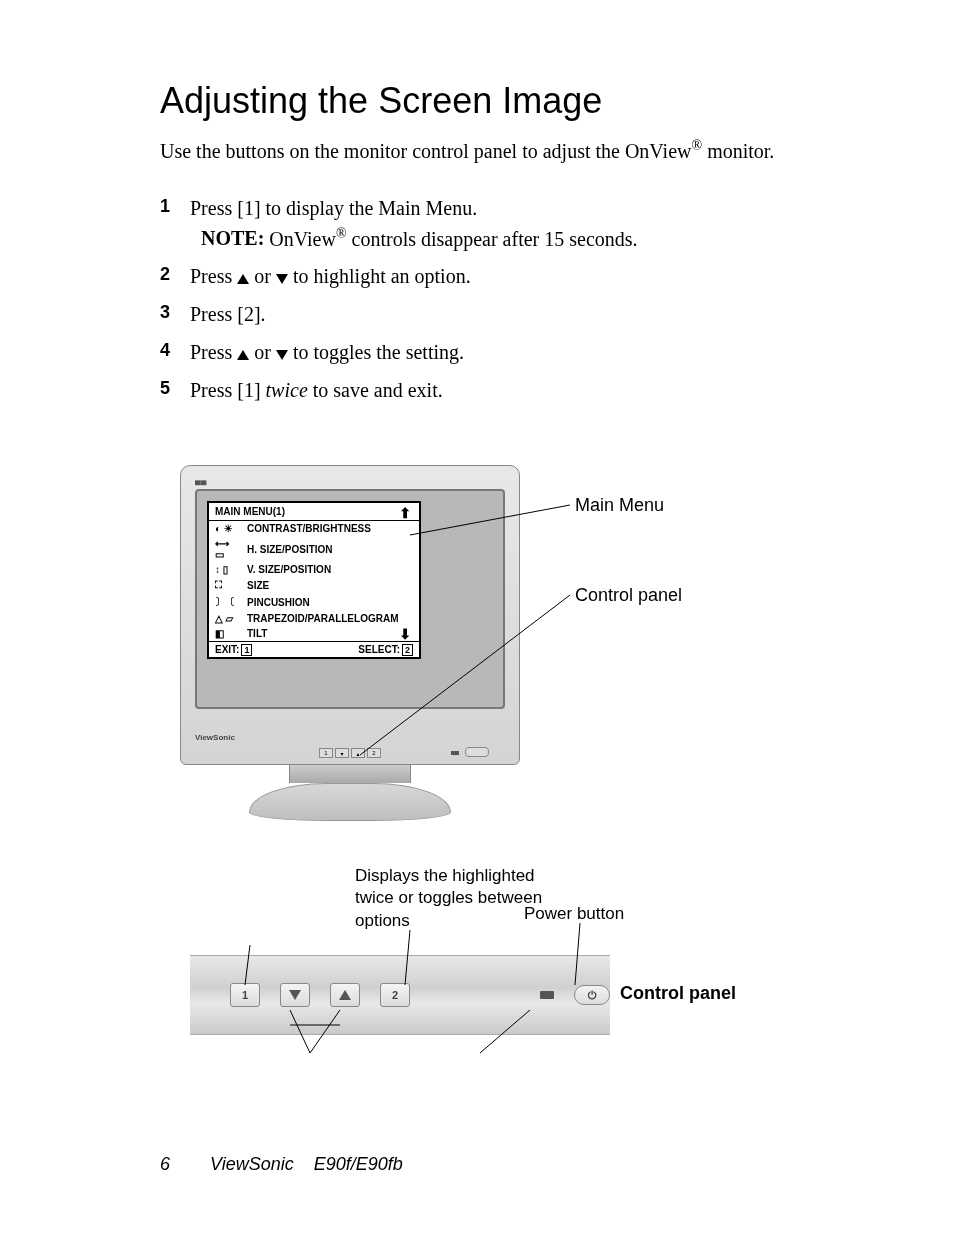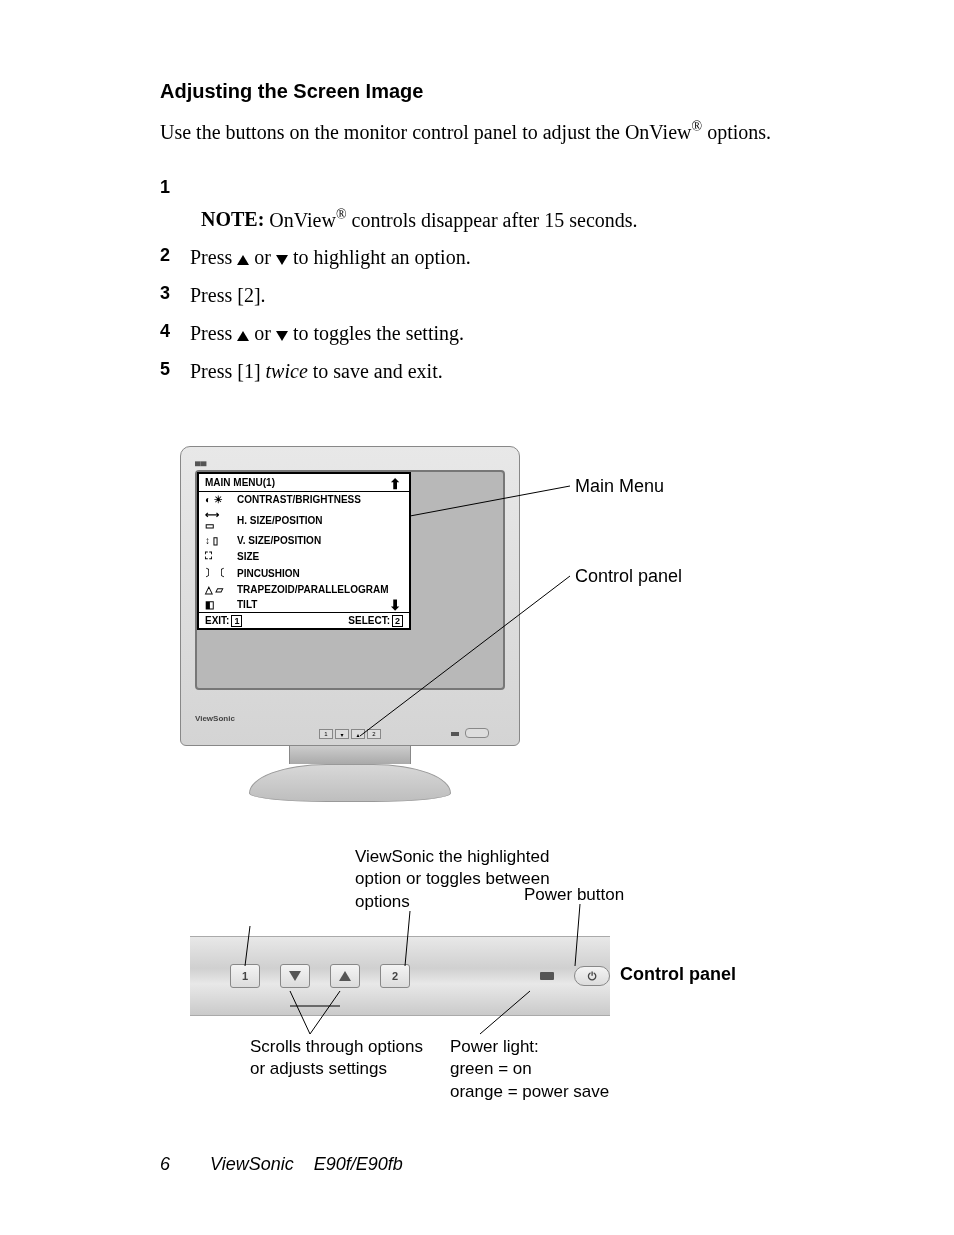--- a/index.html
+++ b/index.html
@@ -12,22 +12,22 @@
     position: relative;
     background: #fff;
   }
   .page {
     position: absolute;
     left: 160px;
     top: 80px;
     width: 660px;
   }
   h1 {
-    font-size: 20px;
-    font-weight: bold;
+    font-size: 36px;
+    font-weight: normal;
     margin: 0 0 16px 0;
   }
   .intro {
     font-family: "Times New Roman", serif;
     font-size: 20px;
     margin: 0 0 30px 0;
   }
   sup { font-size: 0.7em; }
   ol.steps {
     list-style: none;
@@ -93,20 +93,21 @@
     position: relative;
   }
   .crt-logo {
     font-size: 8px; color:#555; margin-bottom:4px;
   }
   .crt-screen {
     width: 100%;
     height: 220px;
     background: #b8b8b8;
     border: 2px solid #777;
+    padding: 10px;
     box-sizing: border-box;
     border-radius: 4px;
   }
   .osd {
     background: #fff;
     border: 2px solid #000;
     width: 210px;
     font-family: "Arial", sans-serif;
     font-weight: bold;
     font-size: 10px;
@@ -231,26 +232,26 @@
   }
 
   svg.lines { position:absolute; left:0; top:0; pointer-events:none; }
 </style>
 </head>
 <body>
 
 <div class="page">
   <h1>Adjusting the Screen Image</h1>
   <p class="intro">
-    <span>Use the buttons on the monitor control panel to adjust the OnView</span><sup>®</sup><span> options.</span>
+    <span>Use the buttons on the monitor control panel to adjust the OnView</span><sup>®</sup><span> monitor.</span>
   </p>
 
   <ol class="steps">
     <li>
-      <br>
+      <span>Press [1] to display the Main Menu.</span><br>
       <span class="note-label">NOTE:</span><span> OnView</span><sup>®</sup><span> controls disappear after 15 seconds.</span>
     </li>
     <li>
       <span>Press </span><span class="tri-up"></span><span> or </span><span class="tri-down"></span><span> to highlight an option.</span>
     </li>
     <li><span>Press [2].</span></li>
     <li>
       <span>Press </span><span class="tri-up"></span><span> or </span><span class="tri-down"></span><span> to toggles the setting.</span>
     </li>
     <li>
@@ -314,44 +315,38 @@
         <div class="crt-led"></div>
         <div class="crt-pwr"></div>
       </div>
       <div class="crt-neck"></div>
       <div class="crt-base"></div>
     </div>
 
     <div class="callout" style="left:415px; top:30px;">Main Menu</div>
     <div class="callout" style="left:415px; top:120px;">Control panel</div>
 
-    <div class="lcallout" style="left:195px; top:400px; width:210px;">ViewSonic the highlighted option or toggles between options</div>
+    <div class="lcallout" style="left:195px; top:400px; width:210px;">Displays the highlighted twice or toggles between options</div>
     <div class="lcallout" style="left:364px; top:438px;">Power button</div>
 
     <div class="panel-strip">
       <div class="pbtn">1</div>
       <div class="pbtn">
           <span class="tri-down" style="border-top-color:#555"></span>
         </div>
       <div class="pbtn">
           <span class="tri-up" style="border-bottom-color:#555"></span>
         </div>
       <div class="pbtn">2</div>
       <div class="spacer"></div>
       <div class="led"></div>
       <div class="pbtn small">⏻</div>
     </div>
     <div class="panel-label">Control panel</div>
 
-    <div class="lcallout" style="left:90px; top:590px; width:180px;">Scrolls through options or adjusts settings</div>
-    <div class="lcallout" style="left:290px; top:590px; width:200px;">
-      <span>Power light:</span><br>
-      <span>green = on</span><br>
-      <span>orange = power save</span>
-    </div>
 
     <svg class="lines" width="660" height="720">
       <line x1="410" y1="40" x2="250" y2="70" stroke="#000" stroke-width="1"></line>
       <line x1="410" y1="130" x2="200" y2="290" stroke="#000" stroke-width="1"></line>
 
       <line x1="90" y1="480" x2="85" y2="520" stroke="#000" stroke-width="1"></line>
       <line x1="250" y1="465" x2="245" y2="520" stroke="#000" stroke-width="1"></line>
       <line x1="420" y1="458" x2="415" y2="520" stroke="#000" stroke-width="1"></line>
 
       <line x1="130" y1="545" x2="150" y2="588" stroke="#000" stroke-width="1"></line>

